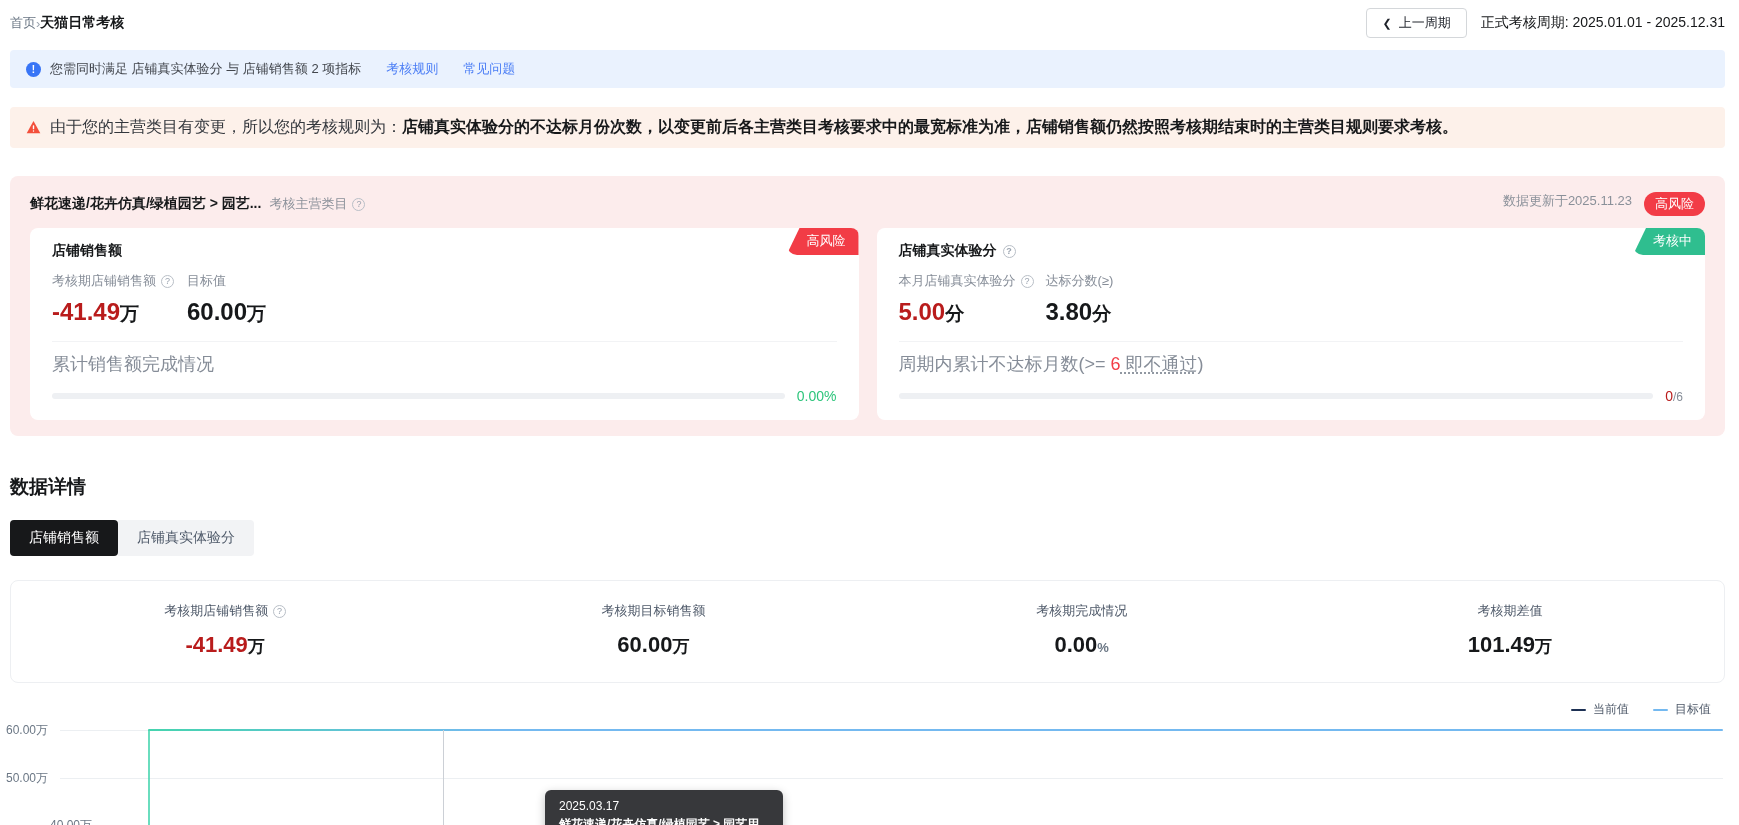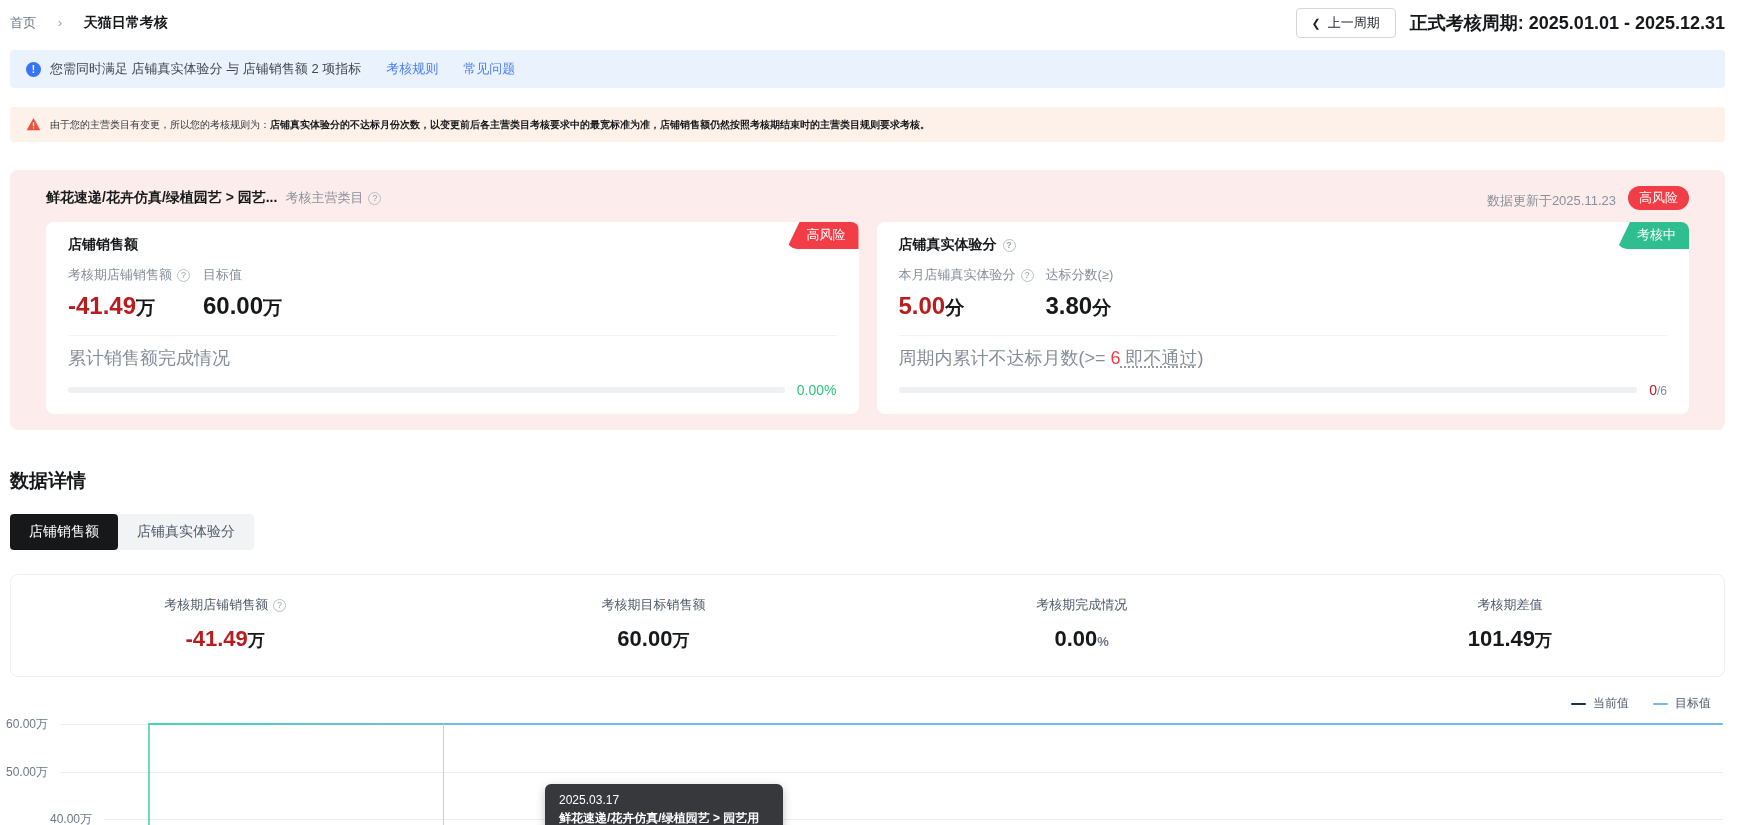--- a/index.html
+++ b/index.html
@@ -4,47 +4,47 @@
 <style>
   * { box-sizing: border-box; margin: 0; padding: 0; }
   html, body { width: 1739px; height: 825px; overflow: hidden; }
   body {
     font-family: "Liberation Sans", "DejaVu Sans", sans-serif;
     background: #ffffff; color: #1d2129; position: relative;
   }
 
   
   .topbar { display: flex; justify-content: space-between; align-items: center; padding: 8px 14px 0 10px; }
-  .breadcrumb { display: flex; align-items: center; gap: 20px; font-size: 13px; font-family: Liberation Mono, monospace; }
+  .breadcrumb { display: flex; align-items: center; gap: 0; font-size: 13px; }
   .crumb-home { color: #6b7785; cursor: pointer; }
   .crumb-sep { color: #9aa3af; font-size: 13px; }
   .crumb-current { font-size: 14px; font-weight: bold; color: #16181a; }
   .topbar-right { display: flex; align-items: center; gap: 14px; }
   .prev-btn { display: flex; align-items: center; gap: 7px; border: 1px solid #d4d7da; background: #fff;
     border-radius: 4px; padding: 5px 15px; font-size: 13px; color: #1d2129; cursor: pointer;
     font-family: inherit; }
   .prev-btn .chev { font-size: 11px; color: #1d2129; }
-  .period { font-size: 18px; color: #16181a; font-weight: bold; }
+  .period { font-size: 14px; color: #16181a; }
 
   
   .info-banner { margin: 12px 14px 0 10px; background: #eaf2fe; border-radius: 4px;
     padding: 10px 16px; display: flex; align-items: center; gap: 9px; font-size: 13px; color: #42464d; }
   .info-icon { flex: 0 0 15px; width: 15px; height: 15px; border-radius: 50%; background: #3875f6;
     color: #fff; font-size: 10px; font-weight: bold; display: flex; align-items: center; justify-content: center; }
   .banner-link { color: #4a7df5; cursor: pointer; margin-left: 16px; }
   .warn-banner { margin: 19px 14px 0 10px; background: #fdf1ea; border-radius: 4px;
-    padding: 10px 16px; display: flex; align-items: center; gap: 9px; font-size: 10px; color: #33373d; }
+    padding: 10px 16px; display: flex; align-items: center; gap: 9px; font-size: 16px; color: #33373d; }
   .warn-banner b { color: #16181a; }
 
   
-  .assess { margin: 28px 14px 0 10px; background: #fcecec; border-radius: 8px; padding: 16px 36px 16px; }
+  .assess { margin: 28px 14px 0 10px; background: #fcecec; border-radius: 8px; padding: 16px 20px 16px; }
   .assess-head { display: flex; align-items: center; font-size: 14px; }
   .assess-cat { font-weight: bold; color: #16181a; }
   .assess-cat-label { color: #8a9099; font-size: 13px; margin-left: 8px; display: inline-flex; align-items: center; gap: 5px; }
-  .assess-right { margin-left: auto; display: flex; align-items: flex-end; gap: 12px; }
+  .assess-right { margin-left: auto; display: flex; align-items: flex-start; gap: 12px; }
   .assess-updated { color: #8a9099; font-size: 13px; }
   .risk-pill { background: #f23c46; color: #fff; font-size: 13px; padding: 3px 11px; border-radius: 13px; }
 
   .cards { display: flex; gap: 18px; margin-top: 12px; }
   .card { flex: 1; background: #fff; border-radius: 8px; padding: 14px 22px 16px; position: relative; }
   .ribbon { position: absolute; top: 0; right: 0; color: #fff; font-size: 13px;
     padding: 4px 13px 5px 20px; border-radius: 0 8px 0 10px;
     clip-path: polygon(13px 0, 100% 0, 100% 100%, 0 100%); }
   .ribbon-red { background: #f23c46; }
   .ribbon-green { background: #2fbe8f; }

